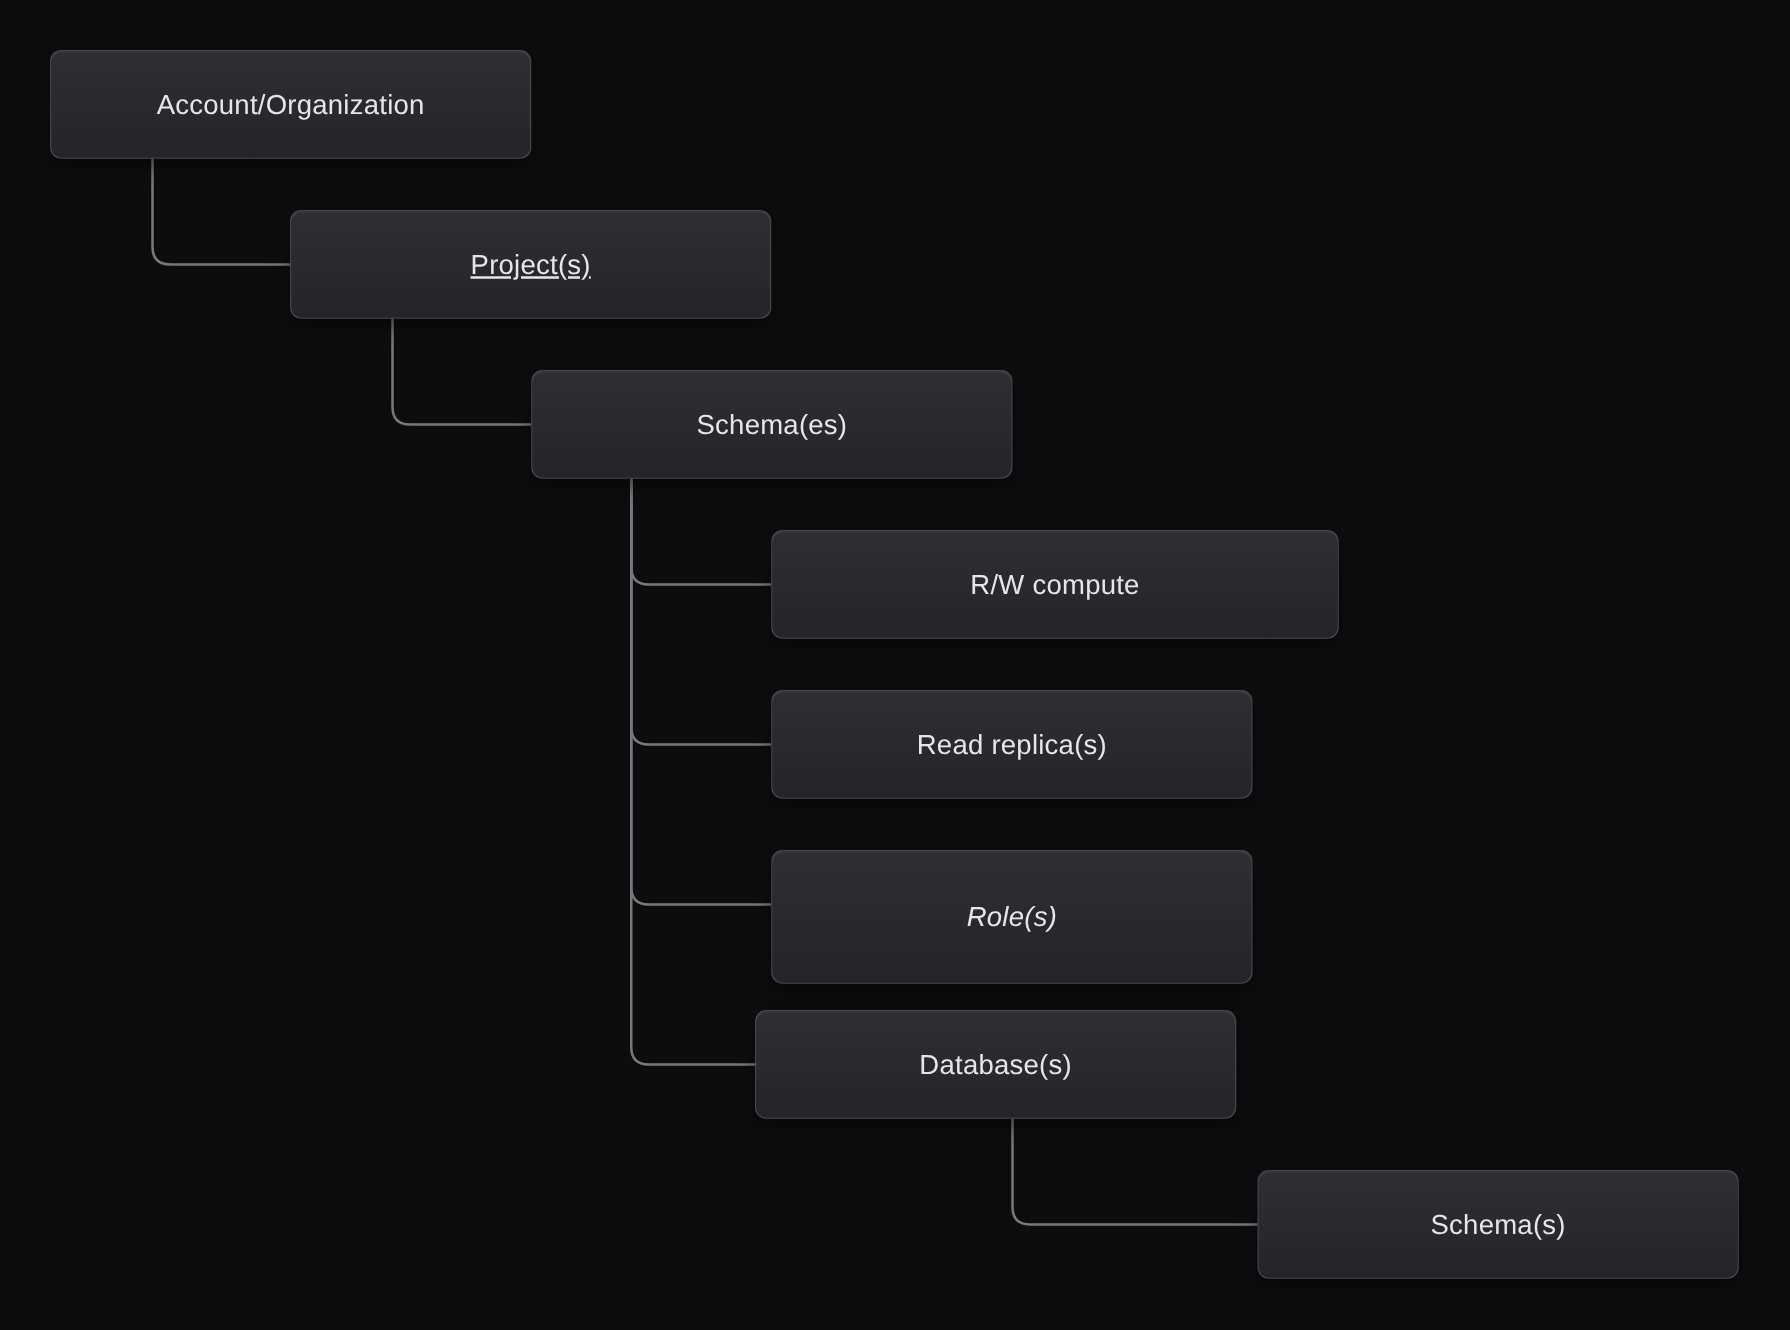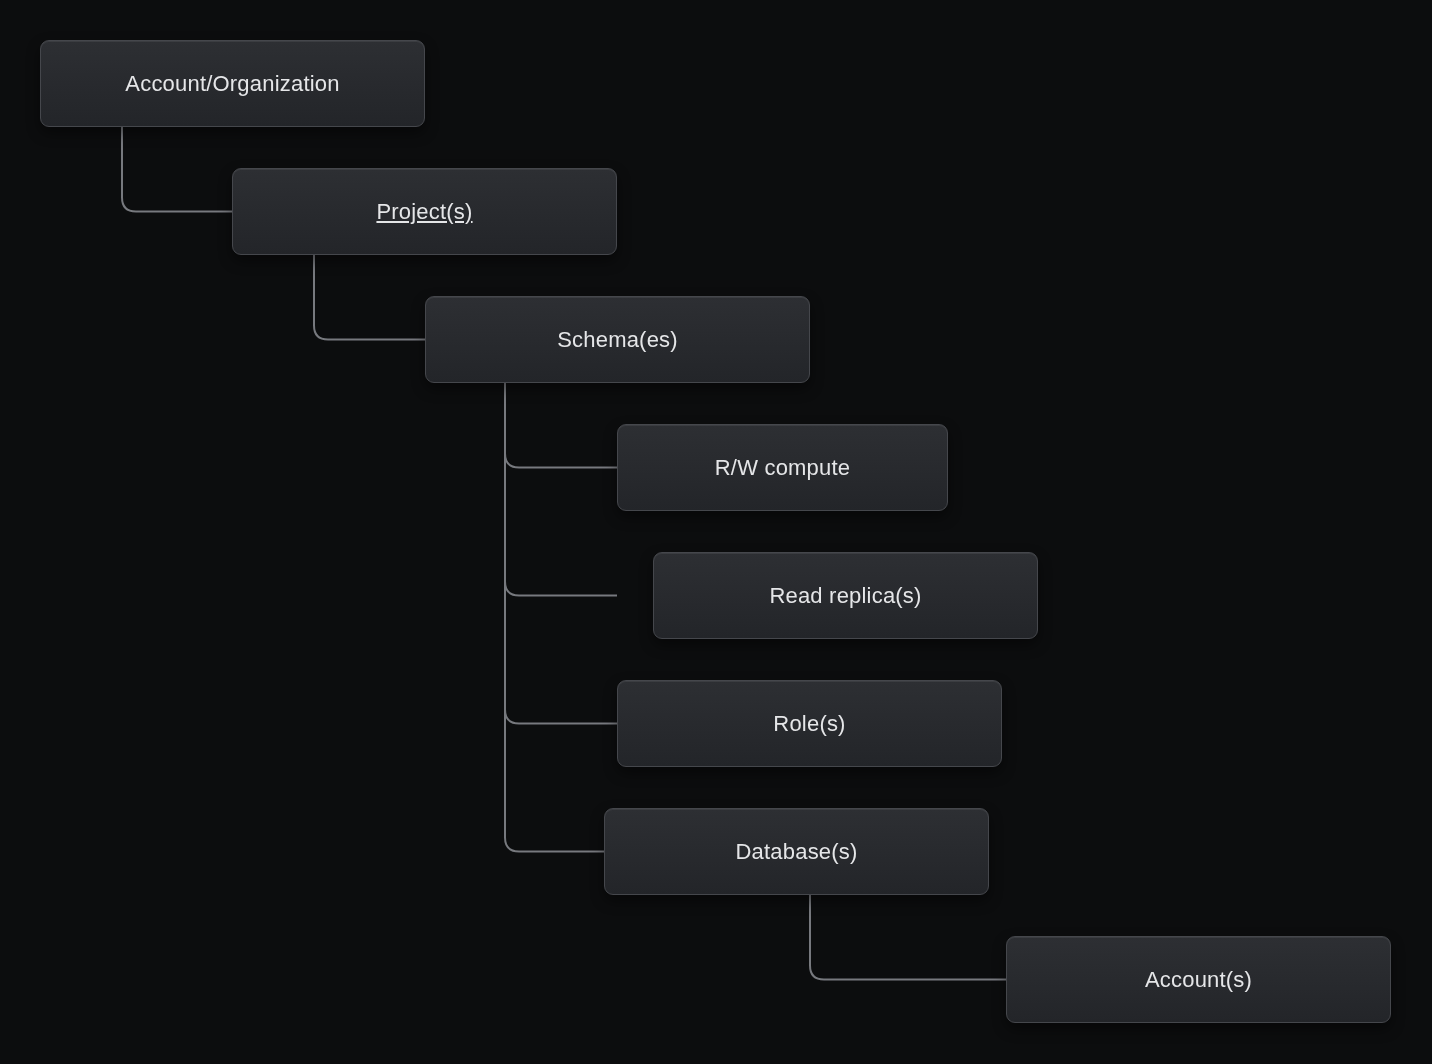--- a/index.html
+++ b/index.html
@@ -53,29 +53,29 @@
   <div id="nodes">
       <div class="node" style="left: 40px; top: 40px; width: 385px; height: 87px; background: linear-gradient(rgb(45, 47, 51) 0%, rgb(35, 37, 41) 100%); border-color: rgb(69, 71, 76); color: rgb(229, 230, 232);">
         <span class="node-label">Account/Organization</span>
       </div>
       <div class="node" style="left: 232px; top: 168px; width: 385px; height: 87px; background: linear-gradient(rgb(45, 47, 51) 0%, rgb(35, 37, 41) 100%); border-color: rgb(69, 71, 76); color: rgb(229, 230, 232); text-decoration: underline;">
         <span class="node-label">Project(s)</span>
       </div>
       <div class="node" style="left: 425px; top: 296px; width: 385px; height: 87px; background: linear-gradient(rgb(45, 47, 51) 0%, rgb(35, 37, 41) 100%); border-color: rgb(69, 71, 76); color: rgb(229, 230, 232);">
         <span class="node-label">Schema(es)</span>
       </div>
-      <div class="node" style="left: 617px; top: 424px; width: 331px; height: 87px; background: linear-gradient(rgb(45, 47, 51) 0%, rgb(35, 37, 41) 100%); border-color: rgb(69, 71, 76); color: rgb(229, 230, 232);">
+      <div class="node" style="left: 617px; top: 424px; width: 454px; height: 87px; background: linear-gradient(rgb(45, 47, 51) 0%, rgb(35, 37, 41) 100%); border-color: rgb(69, 71, 76); color: rgb(229, 230, 232);">
         <span class="node-label">R/W compute</span>
       </div>
-      <div class="node" style="left: 617px; top: 552px; width: 385px; height: 87px; background: linear-gradient(rgb(45, 47, 51) 0%, rgb(35, 37, 41) 100%); border-color: rgb(69, 71, 76); color: rgb(229, 230, 232); margin-left: 36px;">
+      <div class="node" style="left: 617px; top: 552px; width: 385px; height: 87px; background: linear-gradient(rgb(45, 47, 51) 0%, rgb(35, 37, 41) 100%); border-color: rgb(69, 71, 76); color: rgb(229, 230, 232);">
         <span class="node-label">Read replica(s)</span>
       </div>
-      <div class="node" style="left: 617px; top: 680px; width: 385px; height: 87px; background: linear-gradient(rgb(45, 47, 51) 0%, rgb(35, 37, 41) 100%); border-color: rgb(69, 71, 76); color: rgb(229, 230, 232);">
+      <div class="node" style="left: 617px; top: 680px; width: 385px; height: 107px; background: linear-gradient(rgb(45, 47, 51) 0%, rgb(35, 37, 41) 100%); border-color: rgb(69, 71, 76); color: rgb(229, 230, 232); font-style: italic;">
         <span class="node-label">Role(s)</span>
       </div>
       <div class="node" style="left: 604px; top: 808px; width: 385px; height: 87px; background: linear-gradient(rgb(45, 47, 51) 0%, rgb(35, 37, 41) 100%); border-color: rgb(69, 71, 76); color: rgb(229, 230, 232);">
         <span class="node-label">Database(s)</span>
       </div>
       <div class="node" style="left: 1006px; top: 936px; width: 385px; height: 87px; background: linear-gradient(rgb(45, 47, 51) 0%, rgb(35, 37, 41) 100%); border-color: rgb(69, 71, 76); color: rgb(229, 230, 232);">
-        <span class="node-label">Account(s)</span>
+        <span class="node-label">Schema(s)</span>
       </div>
     </div>
 </div>
 
 </body></html>

